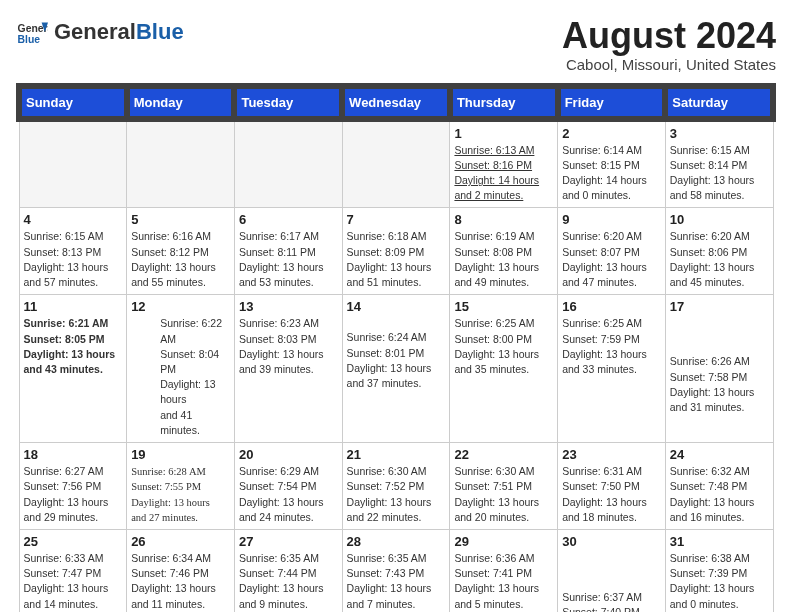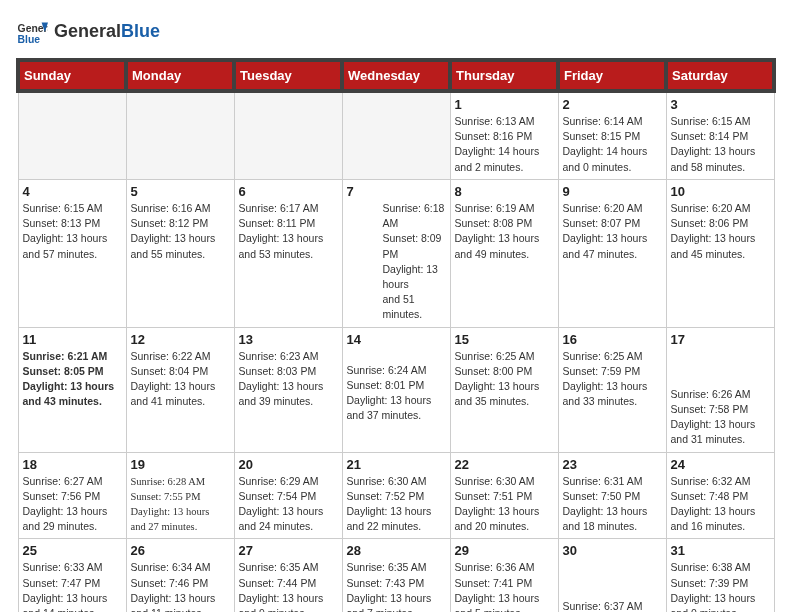--- a/index.html
+++ b/index.html
@@ -15,21 +15,21 @@
       justify-content: space-between;
       align-items: flex-start;
       margin-bottom: 10px;
     }
     .logo {
       display: flex;
       align-items: center;
       gap: 6px;
     }
     .logo-text {
-      font-size: 18px;
+      font-size: 22px;
       font-weight: bold;
       line-height: 1.1;
     }
     .logo-general { color: #333; }
     .logo-blue { color: #1a5fa8; }
     .logo-icon {
       width: 32px;
       height: 32px;
     }
     .title-area {
@@ -44,27 +44,27 @@
     .location-title {
       font-size: 15px;
       color: #444;
     }
     .calendar {
       width: 100%;
       border-collapse: collapse;
       font-size: 11px;
     }
     .calendar th {
-      background: #b91c1c;
+      background: #1d4ed8;
       color: #fff;
       padding: 6px 4px;
       text-align: left;
       font-size: 13px;
       font-weight: bold;
-      border: 4px solid #404040;
+      border: 6px solid #404040;
       margin-left: 24px;
     }
     .calendar td {
       border: 1px solid #ccc;
       vertical-align: top;
       padding: 4px 4px;
       width: 108px;
       min-height: 80px;
       background: #fff;
     }
@@ -93,20 +93,24 @@
       <text x="2" y="20" font-size="13" font-weight="bold" fill="#333">General</text>
       <text x="2" y="34" font-size="13" font-weight="bold" fill="#1a5fa8">Blue</text>
       <polygon points="32,8 40,8 36,20" fill="#1a5fa8"></polygon>
     </svg>
     <div>
       <div class="logo-text">
         <span class="logo-general">General</span><span class="logo-blue">Blue</span>
       </div>
     </div>
   </div>
+  <div class="title-area">
+    <div class="month-title">August 2024</div>
+    <div class="location-title">Cabool, Missouri, United States</div>
+  </div>
 </div>
 
 <table class="calendar">
   <thead>
     <tr>
     <th>Sunday</th>
         <th>Monday</th>
         <th>Tuesday</th>
         <th>Wednesday</th>
         <th>Thursday</th>
@@ -115,21 +119,21 @@
       </tr>
   </thead>
   <tbody id="calendar-body">
   <tr>
         <td class="empty"></td>
         <td class="empty"></td>
         <td class="empty"></td>
         <td class="empty"></td>
         <td>
           <span class="cell-day">1</span>
-          <div class="cell-info" style="white-space: pre-line;">Sunrise: 6:13 AM
+          <div class="cell-info" style="white-space: pre-line; text-decoration: underline;">Sunrise: 6:13 AM
 Sunset: 8:16 PM
 Daylight: 14 hours
 and 2 minutes.</div>
         </td>
         <td>
           <span class="cell-day">2</span>
           <div class="cell-info" style="white-space: pre-line;">Sunrise: 6:14 AM
 Sunset: 8:15 PM
 Daylight: 14 hours
 and 0 minutes.</div>
@@ -159,21 +163,21 @@
         </td>
         <td>
           <span class="cell-day">6</span>
           <div class="cell-info" style="white-space: pre-line;">Sunrise: 6:17 AM
 Sunset: 8:11 PM
 Daylight: 13 hours
 and 53 minutes.</div>
         </td>
         <td>
           <span class="cell-day">7</span>
-          <div class="cell-info" style="white-space: pre-line; margin-left: 36px;">Sunrise: 6:18 AM
+          <div class="cell-info" style="white-space: pre-line;">Sunrise: 6:18 AM
 Sunset: 8:09 PM
 Daylight: 13 hours
 and 51 minutes.</div>
         </td>
         <td>
           <span class="cell-day">8</span>
           <div class="cell-info" style="white-space: pre-line;">Sunrise: 6:19 AM
 Sunset: 8:08 PM
 Daylight: 13 hours
 and 49 minutes.</div>
@@ -196,21 +200,21 @@
       <tr>
         <td>
           <span class="cell-day">11</span>
           <div class="cell-info" style="white-space: pre-line; font-weight: bold;">Sunrise: 6:21 AM
 Sunset: 8:05 PM
 Daylight: 13 hours
 and 43 minutes.</div>
         </td>
         <td>
           <span class="cell-day">12</span>
-          <div class="cell-info" style="white-space: pre-line;">Sunrise: 6:22 AM
+          <div class="cell-info" style="white-space: pre-line; margin-left: 29px;">Sunrise: 6:22 AM
 Sunset: 8:04 PM
 Daylight: 13 hours
 and 41 minutes.</div>
         </td>
         <td>
           <span class="cell-day">13</span>
           <div class="cell-info" style="white-space: pre-line;">Sunrise: 6:23 AM
 Sunset: 8:03 PM
 Daylight: 13 hours
 and 39 minutes.</div>

